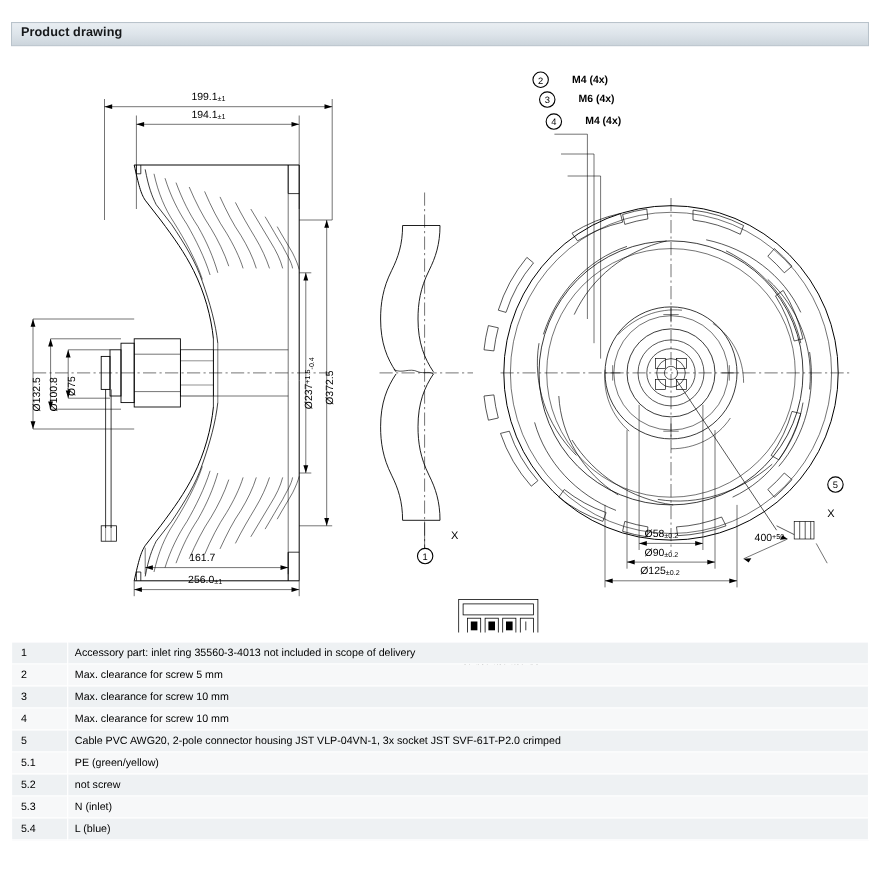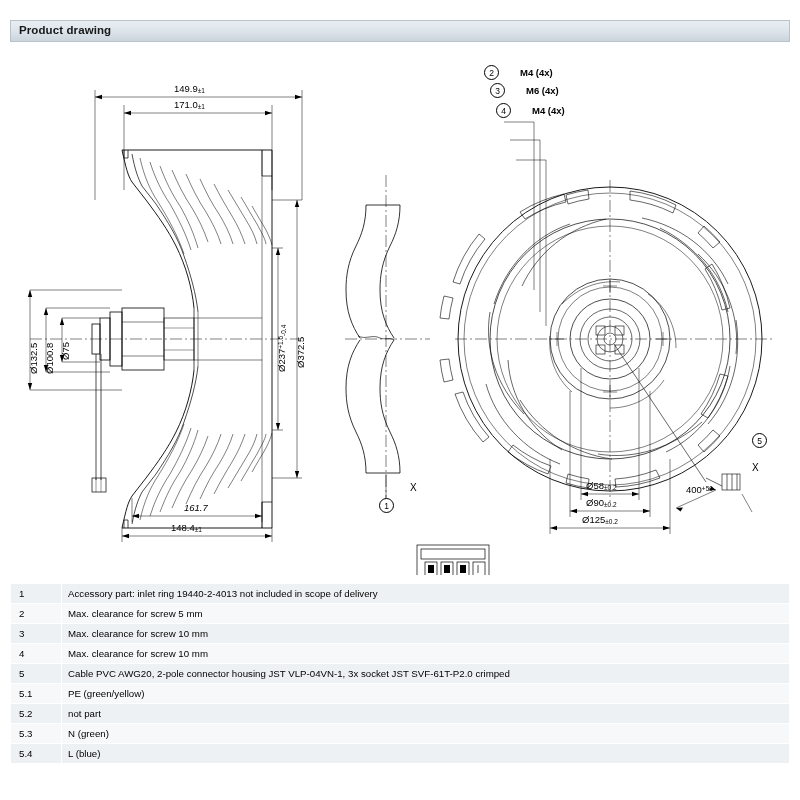--- a/index.html
+++ b/index.html
@@ -424,24 +424,24 @@
 
         <g stroke-width="0.5">
           <line x1="431" y1="535" x2="431" y2="548"></line>
           <line x1="447" y1="535" x2="447" y2="548"></line>
           <line x1="463" y1="535" x2="463" y2="548"></line>
           <line x1="479" y1="535" x2="479" y2="548"></line>
         </g>
       </g>
     </svg>
 
-    <div class="dim-label" style="left:174px; top:33px;"><span>149.9</span><span class="sub">±1</span></div>
-    <div class="dim-label" style="left:174px; top:49px;"><span>171.0</span><span class="sub">±1</span></div>
-    <div class="dim-label" style="left:184px; top:452px;font-style:italic;"><span>161.7</span></div>
-    <div class="dim-label" style="left:171px; top:472px;"><span>148.4</span><span class="sub">±1</span></div>
+    <div class="dim-label" style="left:174px; top:33px;"><span>199.1</span><span class="sub">±1</span></div>
+    <div class="dim-label" style="left:174px; top:49px;"><span>194.1</span><span class="sub">±1</span></div>
+    <div class="dim-label" style="left:172px; top:452px;"><span>161.7</span></div>
+    <div class="dim-label" style="left:171px; top:472px;"><span>256.0</span><span class="sub">±1</span></div>
 
     <div class="dim-label vert" style="left:28px; top:324px;"><span>Ø132.5</span></div>
     <div class="dim-label vert" style="left:44px; top:324px;"><span>Ø100.8</span></div>
     <div class="dim-label vert" style="left:60px; top:310px;"><span>Ø75</span></div>
 
     <div class="dim-label vert" style="left:276px; top:322px;"><span>Ø237</span><span class="sup">+1.5</span><span class="sub">-0.4</span></div>
     <div class="dim-label vert" style="left:295px; top:318px;"><span>Ø372.5</span></div>
 
     <div class="dim-label" style="left:586px; top:430px;"><span>Ø58</span><span class="sub">±0.2</span></div>
     <div class="dim-label" style="left:586px; top:447px;"><span>Ø90</span><span class="sub">±0.2</span></div>
@@ -465,21 +465,21 @@
     <div class="balloon wide" style="left:470px; top:548px;">5.4</div>
 
     <div class="x-label" style="left:410px; top:432px;">X</div>
     <div class="x-label" style="left:752px; top:412px;">X</div>
   </div>
 
   <table class="legend">
     <tbody>
       <tr>
         <td class="key">1</td>
-        <td>Accessory part: inlet ring 19440-2-4013 not included in scope of delivery</td>
+        <td>Accessory part: inlet ring 35560-3-4013 not included in scope of delivery</td>
       </tr>
       <tr class="alt">
         <td class="key">2</td>
         <td>Max. clearance for screw 5 mm</td>
       </tr>
       <tr>
         <td class="key">3</td>
         <td>Max. clearance for screw 10 mm</td>
       </tr>
       <tr class="alt">
@@ -489,25 +489,25 @@
       <tr>
         <td class="key">5</td>
         <td>Cable PVC AWG20, 2-pole connector housing JST VLP-04VN-1, 3x socket JST SVF-61T-P2.0 crimped</td>
       </tr>
       <tr class="alt">
         <td class="key">5.1</td>
         <td>PE (green/yellow)</td>
       </tr>
       <tr>
         <td class="key">5.2</td>
-        <td>not part</td>
+        <td>not screw</td>
       </tr>
       <tr class="alt">
         <td class="key">5.3</td>
-        <td>N (green)</td>
+        <td>N (inlet)</td>
       </tr>
       <tr>
         <td class="key">5.4</td>
         <td>L (blue)</td>
       </tr>
     </tbody>
   </table>
 
 </div>
 

